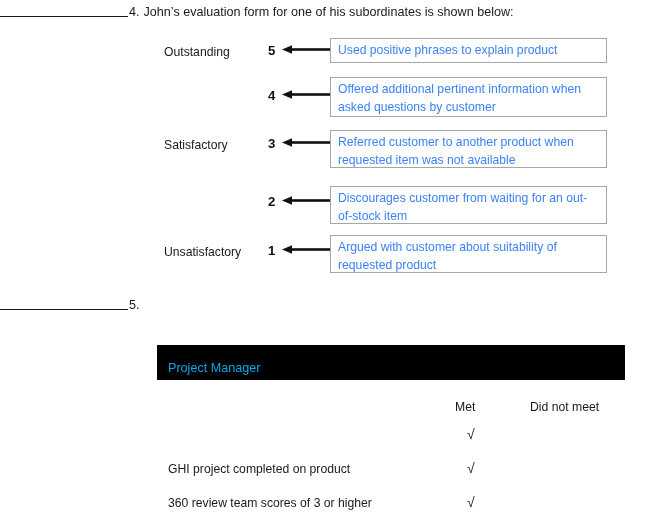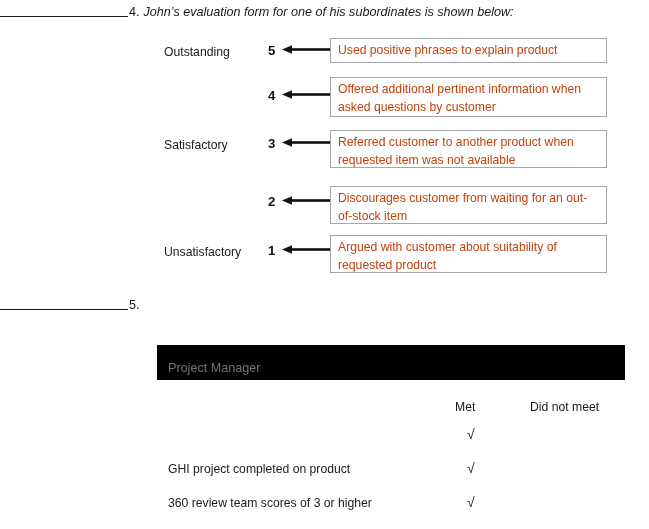--- a/index.html
+++ b/index.html
@@ -36,21 +36,20 @@
   }
   .q-num {
     font-size: 12.6px;
     line-height: 17px;
     white-space: nowrap;
     padding-left: 1px;
   }
   .q-body {
     font-size: 12.6px;
     line-height: 17.5px;
-    font-style: italic;
   }
   .q-body.justify {
     text-align: justify;
     text-align-last: left;
   }
 
   
   #q4-scale {
     position: absolute;
     left: 0;
@@ -80,40 +79,40 @@
   .arrow svg { display: block; }
 
   .desc-box {
     position: absolute;
     border: 1px solid #a6a6a6;
     background: #ffffff;
     box-sizing: border-box;
     padding: 3px 6px 3px 7px;
     font-size: 12.2px;
     line-height: 17.5px;
-    color: #c2410c;
+    color: #3b82f6;
   }
 
   
   #q5-table {
     position: absolute;
     left: 157px;
     top: 345px;
     width: 468px;
   }
   .tbl-header-bar {
     background: #000000;
     height: 35px;
     position: relative;
   }
   .tbl-header-bar .title {
     position: absolute;
     left: 11px;
     bottom: 4px;
-    color: #737373;
+    color: #0ea5e9;
     font-size: 12.6px;
     line-height: 16px;
   }
   .tbl-colheads {
     position: relative;
     height: 28px;
     margin-top: 19px;
   }
   .colhead {
     position: absolute;

